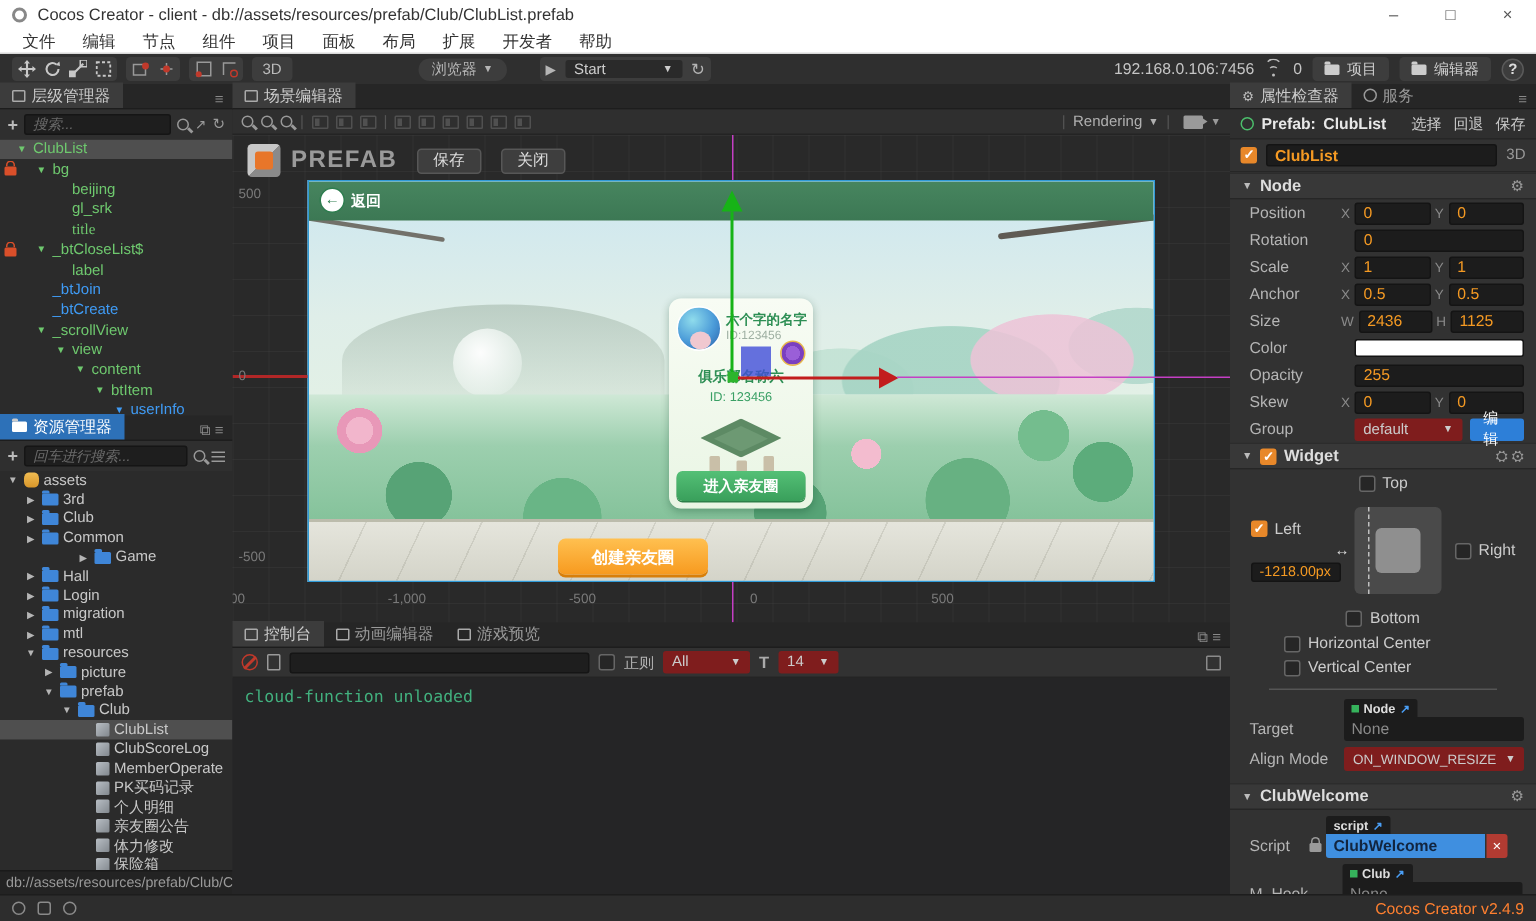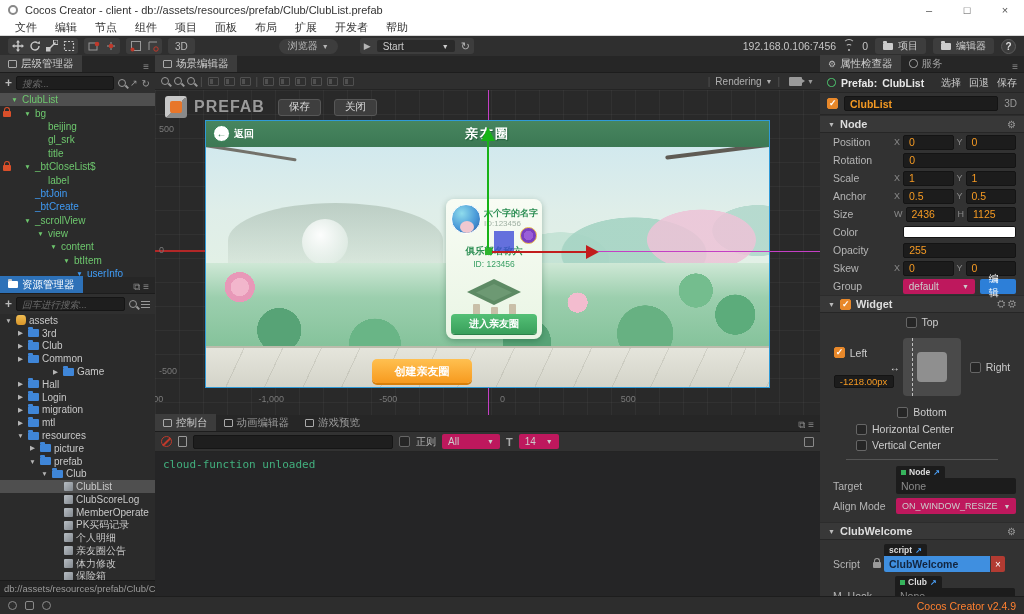--- a/index.html
+++ b/index.html
@@ -182,21 +182,21 @@
   .console-tabs{left:155px;top:415px;width:665px}
   .cfilter{position:absolute;left:155px;top:432px;width:665px;height:20px;background:#323232;border-bottom:1px solid #242424;
            display:flex;align-items:center;gap:6px;padding:0 6px;font-size:10px;color:#b5b5b5}
   .noic{width:11px;height:11px;border:1.5px solid #c0392b;border-radius:50%;position:relative;flex:none}
   .noic::after{content:"";position:absolute;left:-1px;top:4px;width:11px;height:1.5px;background:#c0392b;transform:rotate(-45deg)}
   .docic{width:9px;height:11px;border:1px solid #9a9a9a;border-radius:1px}
   .cinput{width:200px;height:14px;background:#1e1e1e;border:1px solid #151515;border-radius:2px;color:#ccc;font-size:10px;padding:0 4px}
   .cb{width:11px;height:11px;border:1px solid #666;background:#262626;border-radius:2px;position:relative;flex:none}
   .cb.on{background:#e8882a;border-color:#e8882a}
   .cb.on::after{content:"✓";position:absolute;left:1px;top:-1px;color:#fff;font-size:9px;font-weight:bold}
-  .pill{background:#be185d;border-radius:2px;height:15px;display:flex;align-items:center;justify-content:space-between;
+  .pill{background:#7f1d1d;border-radius:2px;height:15px;display:flex;align-items:center;justify-content:space-between;
         padding:0 6px;color:#ccc;gap:6px}
   .ticn-t{font-weight:bold;color:#aaa;font-size:11px}
   .savic{margin-left:auto;width:10px;height:10px;border:1px solid #8a8a8a;border-radius:1px}
   .clog{position:absolute;left:155px;top:452px;width:665px;height:144px;background:#252526;padding:6px 8px}
   .logline{font-family:"DejaVu Sans Mono",monospace;font-size:11px;color:#42b07e}
 
   
   .insp{position:absolute;left:820px;top:73px;width:204px;height:523px;background:#323232;overflow:hidden;font-size:11px}
   .iprefab{height:20px;display:flex;align-items:center;gap:5px;padding:0 7px;background:#2f2f2f;border-bottom:1px solid #262626}
   .linkic{width:9px;height:9px;border:1.5px solid #4cbf6c;border-radius:50%;transform:rotate(45deg);flex:none}
@@ -409,21 +409,21 @@
         <span class="tlabel">beijing</span>
       </div>
 
       <div class="trow t-green" style="padding-left: 36px;">
 
         <span class="arr"></span>
 
         <span class="tlabel">gl_srk</span>
       </div>
 
-      <div class="trow t-green" style="padding-left: 36px;">
+      <div class="trow t-green" style="padding-left: 36px; font-family: Liberation Serif, serif;">
 
         <span class="arr"></span>
 
         <span class="tlabel">title</span>
       </div>
 
       <div class="trow t-green locked" style="padding-left: 23px;">
         <span class="lock"></span>
         <span class="arr">▼</span>
 
@@ -676,21 +676,20 @@
       <div class="g-branch-r"></div>
       <div class="g-bridge"></div>
       <div class="g-orb"></div>
       <div class="g-lotus"></div>
       <div class="g-floor"></div>
       <div class="g-header">
         <div class="g-back">
           <span class="g-backcirc">←</span>
           <span class="g-backlbl">返回</span>
         </div>
-        <div class="g-title">亲友圈</div>
       </div>
 
       <div class="g-card">
         <span class="g-avatar"></span>
         <span class="g-mname">六个字的名字</span>
         <span class="g-mid">ID:123456</span>
         <span class="g-badge"></span>
         <span class="g-cname">俱乐部名称六</span>
         <span class="g-cid">ID: 123456</span>
         <span class="g-table">

